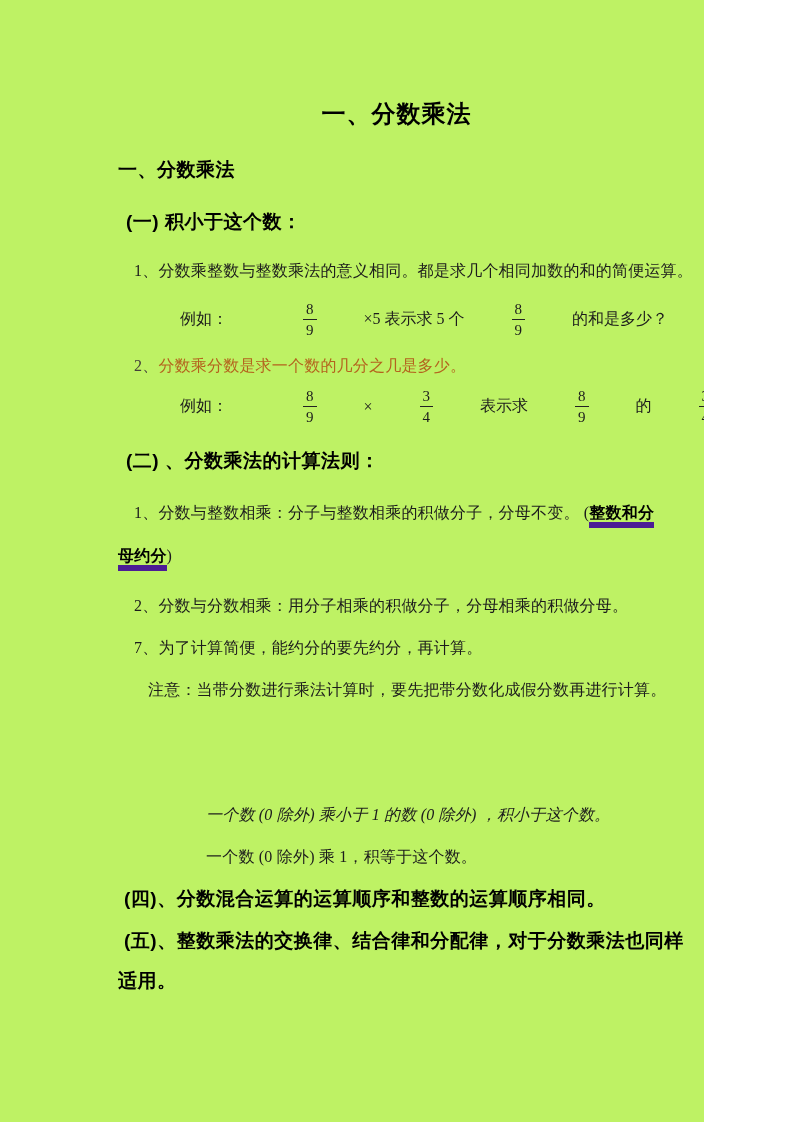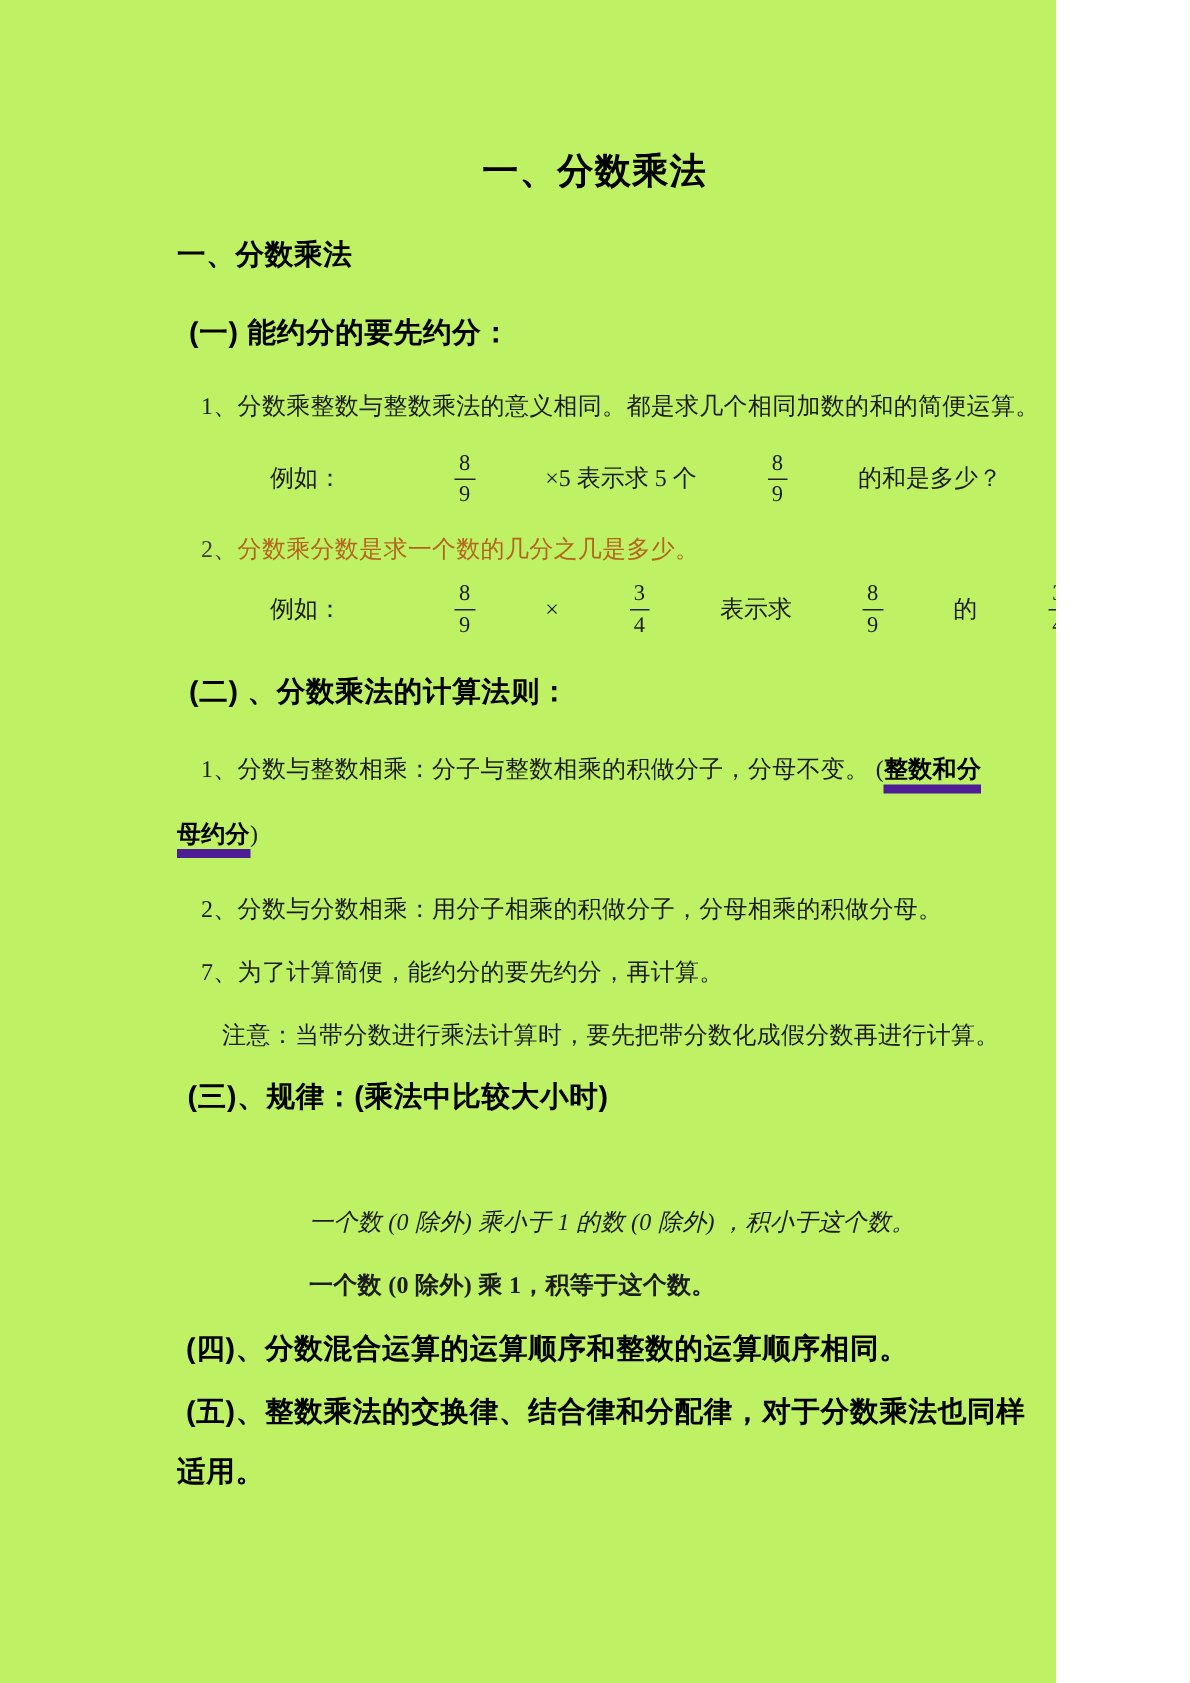--- a/index.html
+++ b/index.html
@@ -47,35 +47,35 @@
   .p-ex2{top:387px;left:180px;}
   .p-s2h{top:448px;left:126px;}
   .p-s2r1a{top:503px;left:134px;}
   .p-s2r1b{top:546px;left:118px;}
   .p-s2r2{top:596px;left:134px;}
   .p-s2r3{top:638px;left:134px;}
   .p-note{top:680px;left:148px;}
   .p-s3h{top:718px;left:125px;}
   .p-g1{top:762px;left:168px;}
   .p-g2{top:805px;left:206px;font-style:italic;}
-  .p-g3{top:847px;left:206px;font-weight:bold;}
+  .p-g3{top:847px;left:206px;}
   .p-s4{top:886px;left:124px;text-align:right;}
   .p-s5a{top:928px;left:124px;}
   .p-s5b{top:968px;left:118px;}
 </style>
 </head>
 <body>
 
 <div class="page">
 
   <div class="abs doc-title">一、分数乘法</div>
 
   <div class="abs h-bold p-h1">一、分数乘法</div>
 
-  <div class="abs h-bold p-s1h">(一) 能约分的要先约分：</div>
+  <div class="abs h-bold p-s1h">(一) 积小于这个数：</div>
 
   <div class="abs body-txt p-s1i1">1、分数乘整数与整数乘法的意义相同。都是求几个相同加数的和的简便运算。</div>
 
   <div class="abs ex p-ex1">
     <span class="prefix">例如：</span>
     <span class="frac">
       <span class="num">8</span>
       <span class="den">9</span>
     </span>
     <span>×5 表示求 5 个</span>
@@ -120,21 +120,20 @@
     <span>1、分数与整数相乘：分子与整数相乘的积做分子，分母不变。 (</span><span class="em-u">整数和分</span>
   </div>
   <div class="abs body-txt p-s2r1b">
     <span class="em-u">母约分</span><span>)</span>
   </div>
 
   <div class="abs body-txt p-s2r2">2、分数与分数相乘：用分子相乘的积做分子，分母相乘的积做分母。</div>
   <div class="abs body-txt p-s2r3">7、为了计算简便，能约分的要先约分，再计算。</div>
   <div class="abs body-txt p-note">注意：当带分数进行乘法计算时，要先把带分数化成假分数再进行计算。</div>
 
-  <div class="abs h-bold p-s3h">(三)、规律：(乘法中比较大小时)</div>
   <div class="abs body-txt p-g2">一个数 (0 除外) 乘小于 1 的数 (0 除外) ，积小于这个数。</div>
   <div class="abs body-txt p-g3">一个数 (0 除外) 乘 1，积等于这个数。</div>
 
   <div class="abs h-bold p-s4">(四)、分数混合运算的运算顺序和整数的运算顺序相同。</div>
 
   <div class="abs h-bold p-s5a">(五)、整数乘法的交换律、结合律和分配律，对于分数乘法也同样</div>
   <div class="abs h-bold p-s5b">适用。</div>
 
 </div>
 

